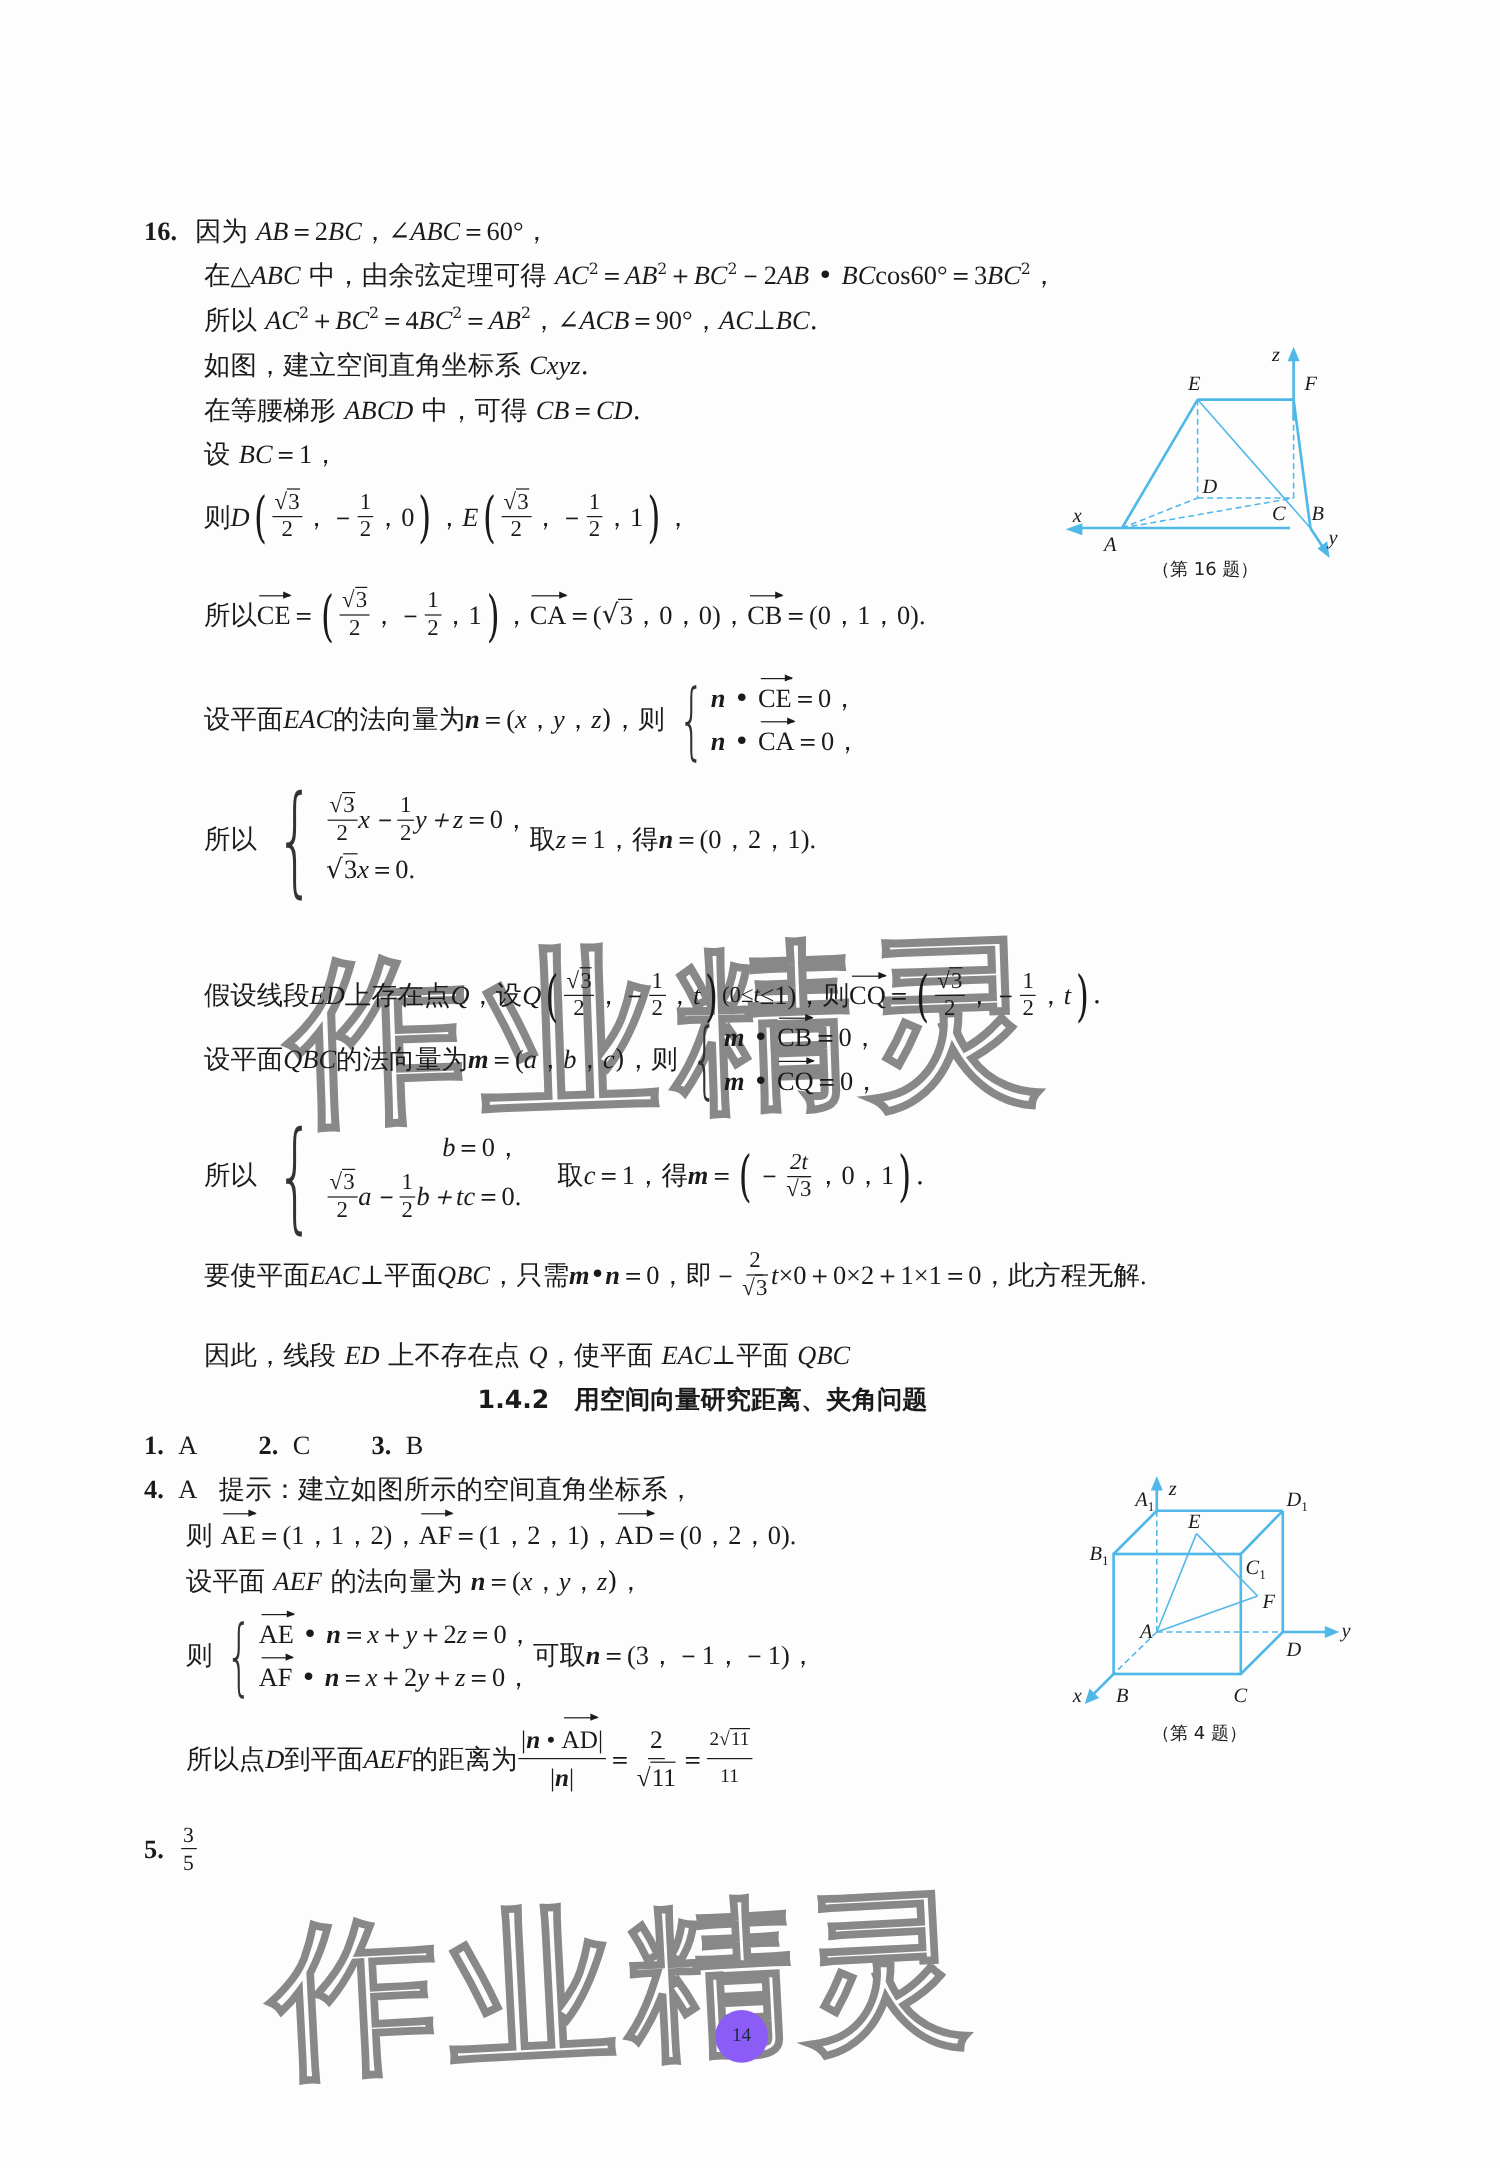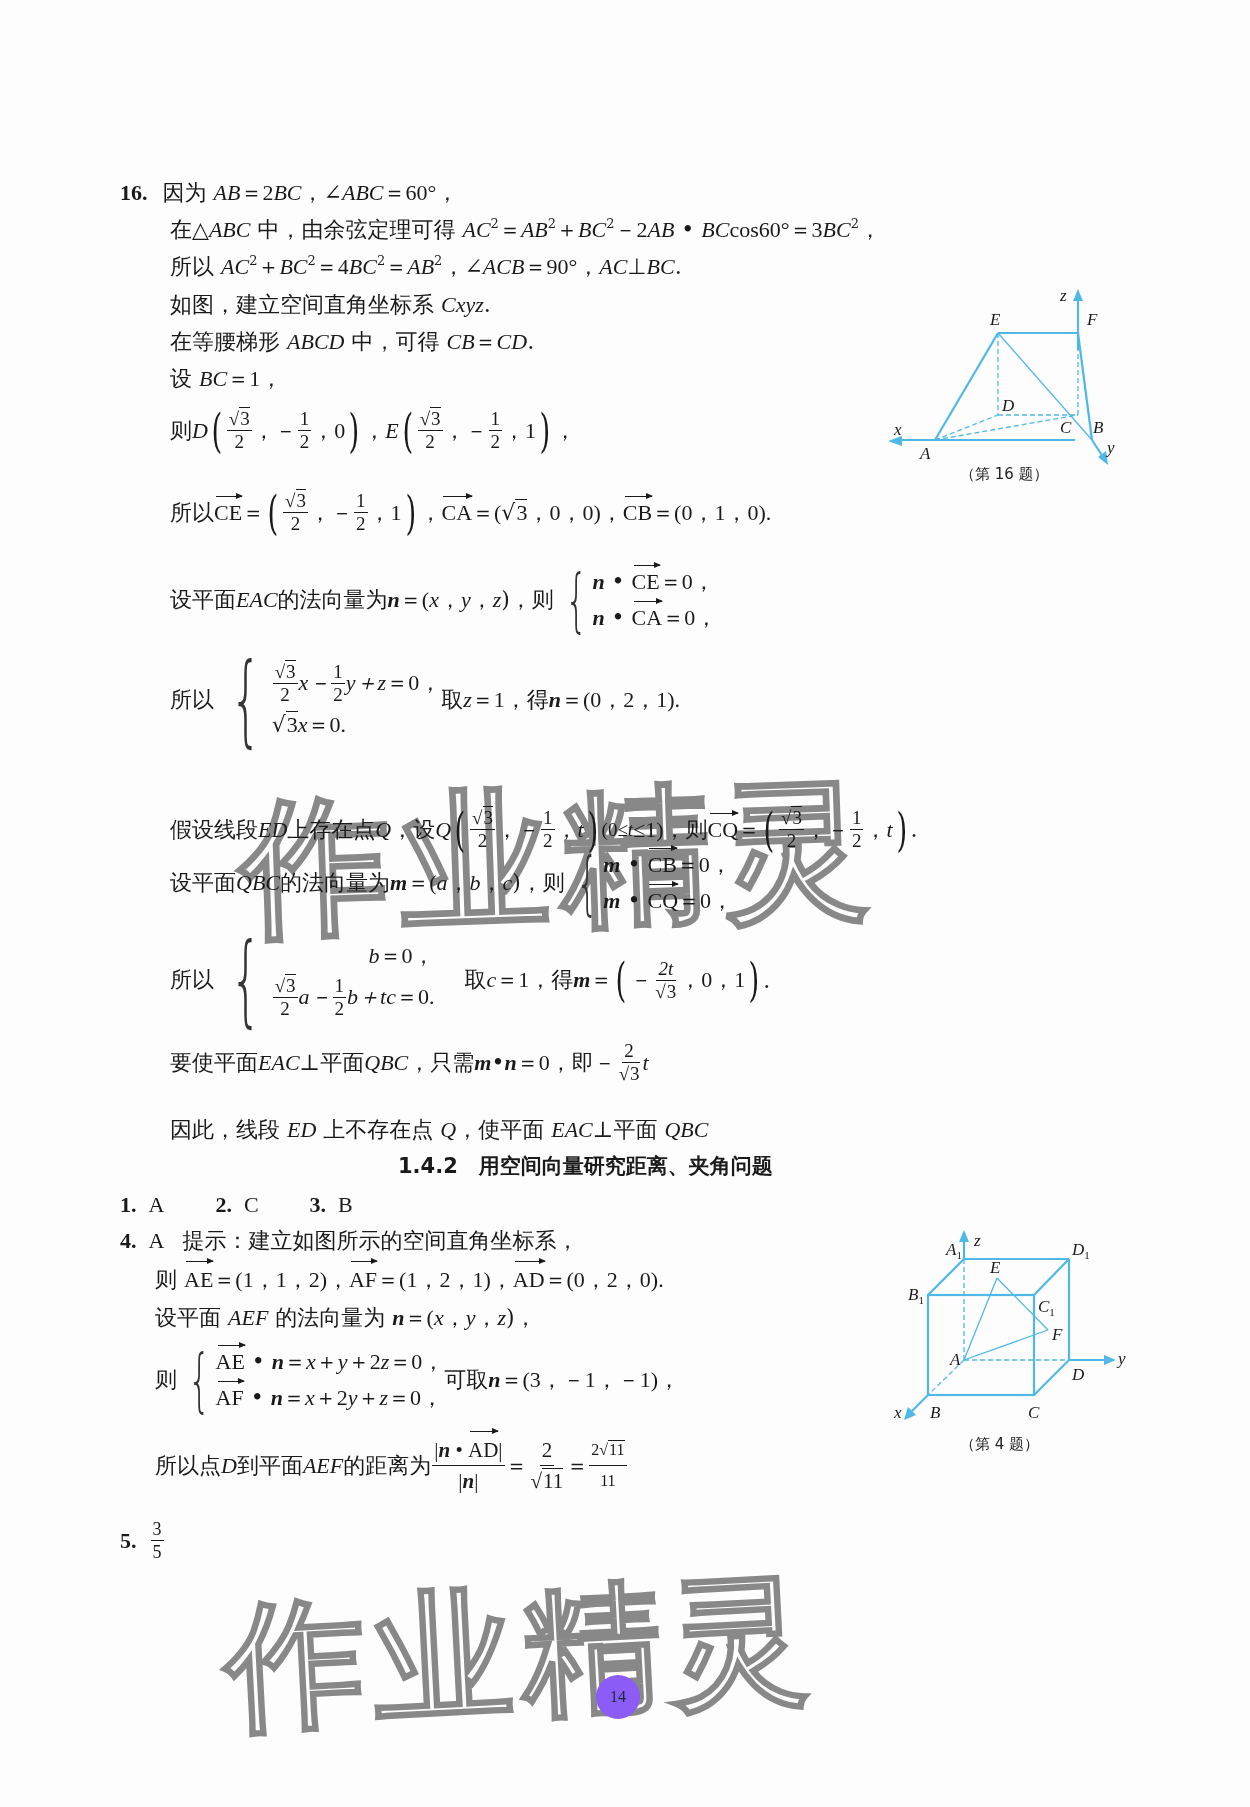--- a/index.html
+++ b/index.html
@@ -289,20 +289,21 @@
       <span>，只需 </span>
       <span class="bv">m</span>
       <span> • </span>
       <span class="bv">n</span>
       <span class="m">＝0，即－</span>
     <span class="frac">
         <span class="num">2</span>
         <span class="den"><span>√</span><span class="sqrt"><span class="rad">3</span></span></span>
       </span>
     <span class="it">t</span>
+      <span class="m">×0＋0×2＋1×1＝0，此方程无解.</span>
   </div>
 
   <div class="abs line" style="left:170px; top:1115px;">
     <span>因此，线段 </span><span class="it">ED</span><span> 上不存在点 </span><span class="it">Q</span><span>，使平面 </span><span class="it">EAC</span><span>⊥平面 </span><span class="it">QBC</span>
   </div>
 
   <div class="abs" style="left:880px; top:285px; width:250px; height:210px;">
     <svg width="250" height="180" viewBox="0 0 250 180">
       <g stroke="#4fb8e8" fill="none" stroke-width="2.2">
         <line x1="14" y1="155" x2="195" y2="155"></line>

